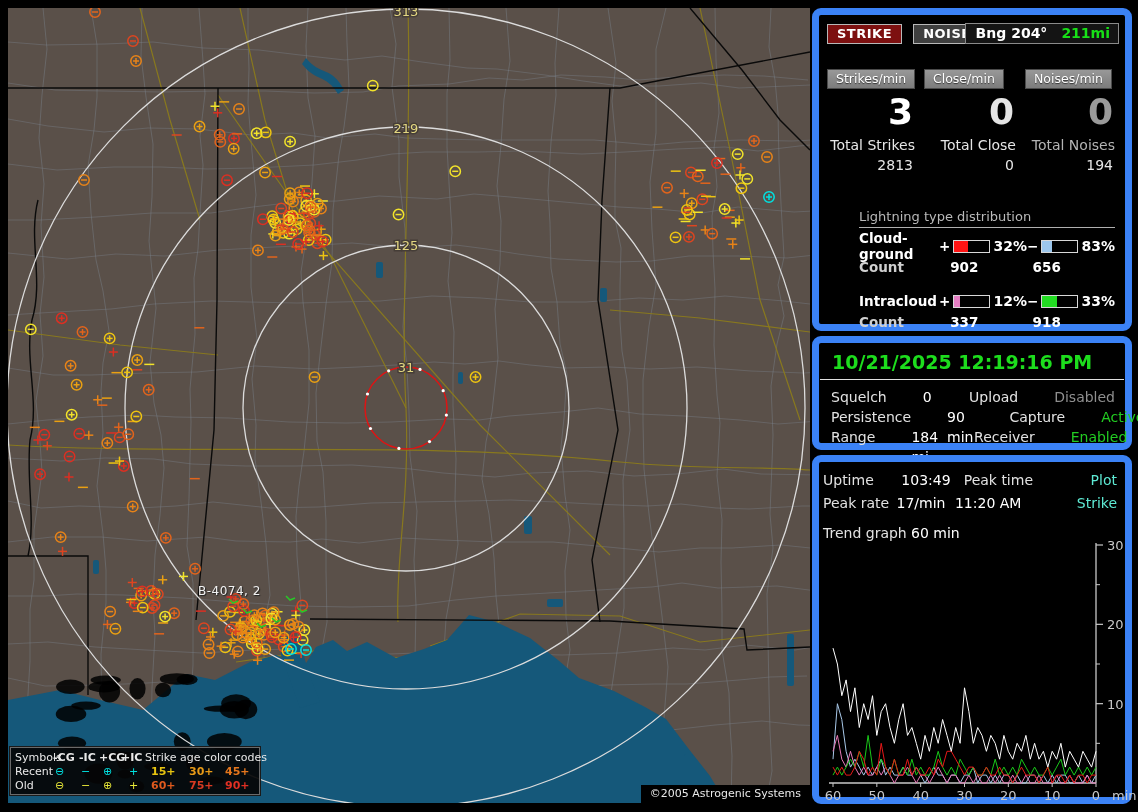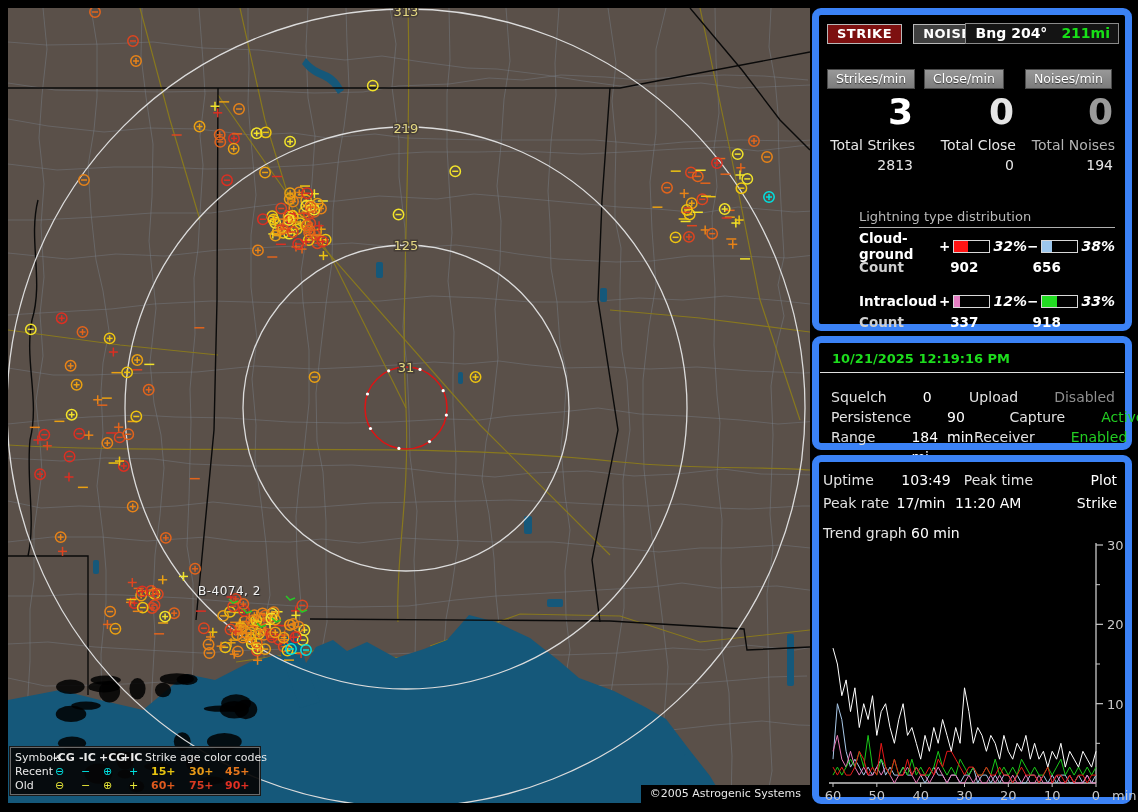--- a/index.html
+++ b/index.html
@@ -39,36 +39,36 @@
   .stat-col .tlabel{font-size:14px;color:#e6e6e6;margin-top:3px;}
   .stat-col .tlabel.dim2{color:#b4b4b4;}
   .stat-col .tvalue{font-size:14px;color:#e6e6e6;margin-top:4px;padding-right:2px;}
   .dist{position:absolute;top:194px;left:10px;right:10px;margin-left:30px;}
   .dist .dtitle{color:#b9b9b9;font-size:13px;padding-bottom:3px;border-bottom:1px solid #b0b0b0;}
   .drow{display:flex;align-items:center;height:22px;margin-top:7px;font-size:13.5px;font-weight:bold;color:#fff;}
   .drow .dlab{width:100px;}
   .drow .sign{width:12px;text-align:center;font-weight:bold;}
   .bar{width:44px;height:11px;border:1px solid #d8d8d8;background:#000;margin:0 3px;position:relative;}
   .bar i{position:absolute;left:0;top:0;bottom:0;display:block;}
-  .drow .pct{width:40px;font-size:14px;font-style:italic;}
+  .drow .pct{width:40px;font-size:14px;}
   .crow{display:flex;height:20px;margin-top:2px;font-size:13.5px;color:#d8d8d8;}
   .crow .dlab{width:100px;font-weight:bold;color:#cfcfcf;}
   .crow b{width:104px;color:#fff;}
   
-  .dt-title{color:#1ddd1d;font-weight:bold;font-size:13px;padding:8px 23px 6px 12px;
+  .dt-title{color:#1ddd1d;font-weight:bold;font-size:19px;padding:8px 23px 6px 12px;
             border-bottom:1px solid #e0e0e0;margin:0 1px;}
   .st-grid{position:absolute;left:12px;right:10px;top:44px;font-size:14px;}
   .st-row{display:flex;height:20px;line-height:20px;gap:36px;}
   .st-row .c1{width:88px;color:#e2e2e2;} .st-row .c2{width:78px;color:#fff;}
   .st-row .c3{width:78px;color:#e2e2e2;} .st-row .c4{flex:1;color:#fff;}
   
   .tr-grid{position:absolute;left:4px;right:8px;top:8px;font-size:14px;}
   .tr-row{display:flex;height:23px;line-height:21px;}
   .tr-row .c1{width:88px;color:#e2e2e2;} .tr-row .c2{width:70px;color:#fff;}
-  .tr-row .c3{width:92px;color:#e2e2e2;} .tr-row .c4{flex:1;color:#ffffff;margin-left:45px;}
+  .tr-row .c3{width:92px;color:#e2e2e2;} .tr-row .c4{flex:1;color:#5eead4;margin-left:45px;}
   .tr-row.gap{margin-top:7px;}
   #trendSvg{position:absolute;left:0;top:78px;}
 </style>
 </head>
 <body>
 
 <div class="stage">
 
   <div class="map-area">
     <svg id="mapSvg" width="802" height="795" viewBox="8 8 802 795">
@@ -1511,21 +1511,21 @@
         <span class="dlab">Cloud-ground</span>
         <span class="sign">+</span>
         <span class="bar">
             <i id="b00" style="width: 40%; background: rgb(255, 20, 20);"></i>
           </span>
         <span class="pct">32%</span>
         <span class="sign">−</span>
         <span class="bar">
             <i id="b01" style="width: 28.75%; background: rgb(156, 198, 236);"></i>
           </span>
-        <span class="pct">38%</span>
+        <span class="pct">83%</span>
       </div>
       <div class="crow">
         <span class="dlab">Count</span>
         <b style="margin-left:12px">902</b>
         <b>656</b>
       </div>
       <div class="drow" style="margin-top:11px">
         <span class="dlab">Intracloud</span>
         <span class="sign">+</span>
         <span class="bar">

